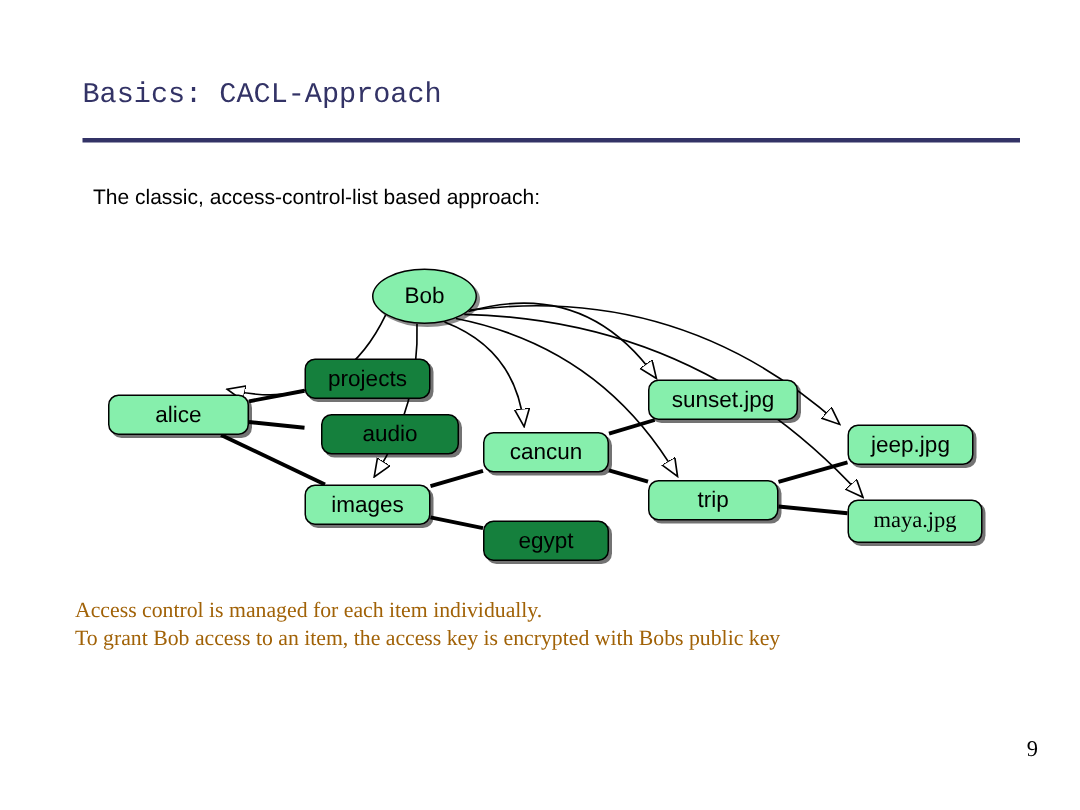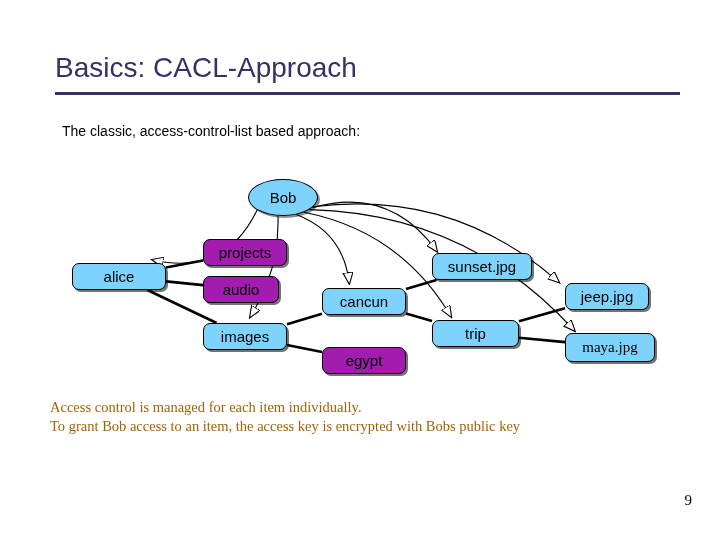--- a/index.html
+++ b/index.html
@@ -8,23 +8,23 @@
     background:#ffffff;
     font-family:"Liberation Sans", sans-serif;
     overflow:hidden;
     position:relative;
   }
   .slide{position:absolute;inset:0;}
 
   
   .title{
     position:absolute;left:55px;top:52px;
-    font-size:28px;
+    font-size:19px;
     color:#333366;
-    font-family:Liberation Sans, sans-serif;
+    font-family:Liberation Mono, monospace;
     letter-spacing:0px;
     white-space:nowrap;
   }
   .title-rule{
     position:absolute;left:55px;top:92px;
     width:625px;height:3px;
     background:#333366;
   }
 
   
@@ -41,30 +41,30 @@
     position:absolute;left:0;top:165px;
     width:720px;height:225px;
   }
   .diagram svg{position:absolute;left:0;top:0;}
 
   .node{
     position:absolute;
     box-sizing:border-box;
     border:1.6px solid #000;
     border-radius:7px;
-    background:#a21caf;
+    background:#15803d;
     color:#000;
     font-family:"Liberation Sans", sans-serif;
     font-size:15px;
     display:flex;align-items:center;justify-content:center;
     white-space:nowrap;
     box-shadow:2px 2px 0 rgba(0,0,0,0.55);
     z-index:5;
   }
-  .node.fill{background:#7dd3fc;}
+  .node.fill{background:#86efac;}
   .node.ellipse{
     border-radius:50%;
     box-shadow:2px 2px 0 rgba(0,0,0,0.45);
   }
 
   
   .foot{
     position:absolute;left:50px;top:398px;
     width:640px;
     font-family:"Liberation Serif", serif;
@@ -124,21 +124,21 @@
     <div id="node-layer">
         <div class="node fill ellipse" style="left: 248px; top: 14px; width: 70px; height: 37px;">
           <span>Bob</span>
         </div>
         <div class="node fill" style="left: 72px; top: 98px; width: 94px; height: 27px;">
           <span>alice</span>
         </div>
         <div class="node" style="left: 203px; top: 74px; width: 84px; height: 27px;">
           <span>projects</span>
         </div>
-        <div class="node" style="left: 203px; top: 111px; width: 76px; height: 27px;">
+        <div class="node" style="left: 214px; top: 111px; width: 92px; height: 27px;">
           <span>audio</span>
         </div>
         <div class="node fill" style="left: 203px; top: 158px; width: 84px; height: 27px;">
           <span>images</span>
         </div>
         <div class="node fill" style="left: 322px; top: 123px; width: 84px; height: 27px;">
           <span>cancun</span>
         </div>
         <div class="node" style="left: 322px; top: 182px; width: 84px; height: 27px;">
           <span>egypt</span>

